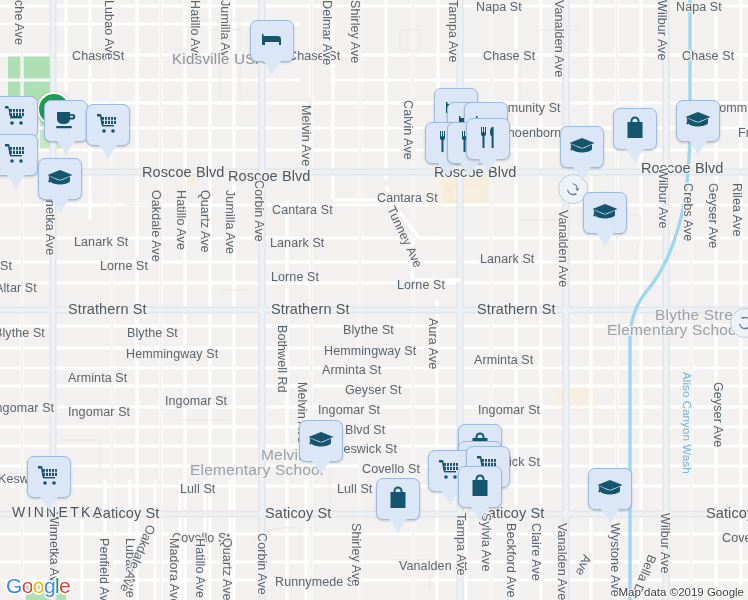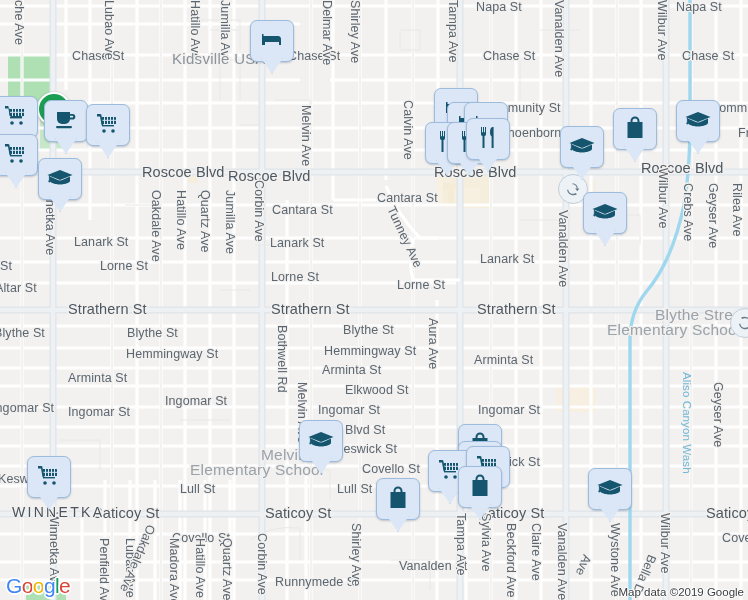--- a/index.html
+++ b/index.html
@@ -306,21 +306,21 @@
     <div class="lbl big" style="left:271px; top:301px;">Strathern St</div>
     <div class="lbl big" style="left:477px; top:301px;">Strathern St</div>
     <div class="lbl" style="left:127px; top:326px;">Blythe St</div>
     <div class="lbl" style="left:343px; top:323px;">Blythe St</div>
     <div class="lbl" style="left:126px; top:347px;">Hemmingway St</div>
     <div class="lbl" style="left:324px; top:344px;">Hemmingway St</div>
     <div class="lbl" style="left:68px;  top:371px;">Arminta St</div>
     <div class="lbl" style="left:322px; top:363px;">Arminta St</div>
     <div class="lbl" style="left:474px; top:353px;">Arminta St</div>
     <div class="lbl" style="left:-6px;  top:326px;">Blythe St</div>
-    <div class="lbl" style="left:345px; top:383px;">Elkwood St</div>
+    <div class="lbl" style="left:345px; top:383px;">Geyser St</div>
     <div class="lbl" style="left:68px;  top:405px;">Ingomar St</div>
     <div class="lbl" style="left:165px; top:394px;">Ingomar St</div>
     <div class="lbl" style="left:318px; top:403px;">Ingomar St</div>
     <div class="lbl" style="left:478px; top:403px;">Ingomar St</div>
     <div class="lbl" style="left:-8px;  top:401px;">Ingomar St</div>
     <div class="lbl" style="left:345px; top:423px;">Blvd St</div>
     <div class="lbl" style="left:335px; top:442px;">Keswick St</div>
     <div class="lbl" style="left:-2px;  top:472px;">Keswick</div>
     <div class="lbl" style="left:362px; top:462px;">Covello St</div>
     <div class="lbl" style="left:180px; top:482px;">Lull St</div>

